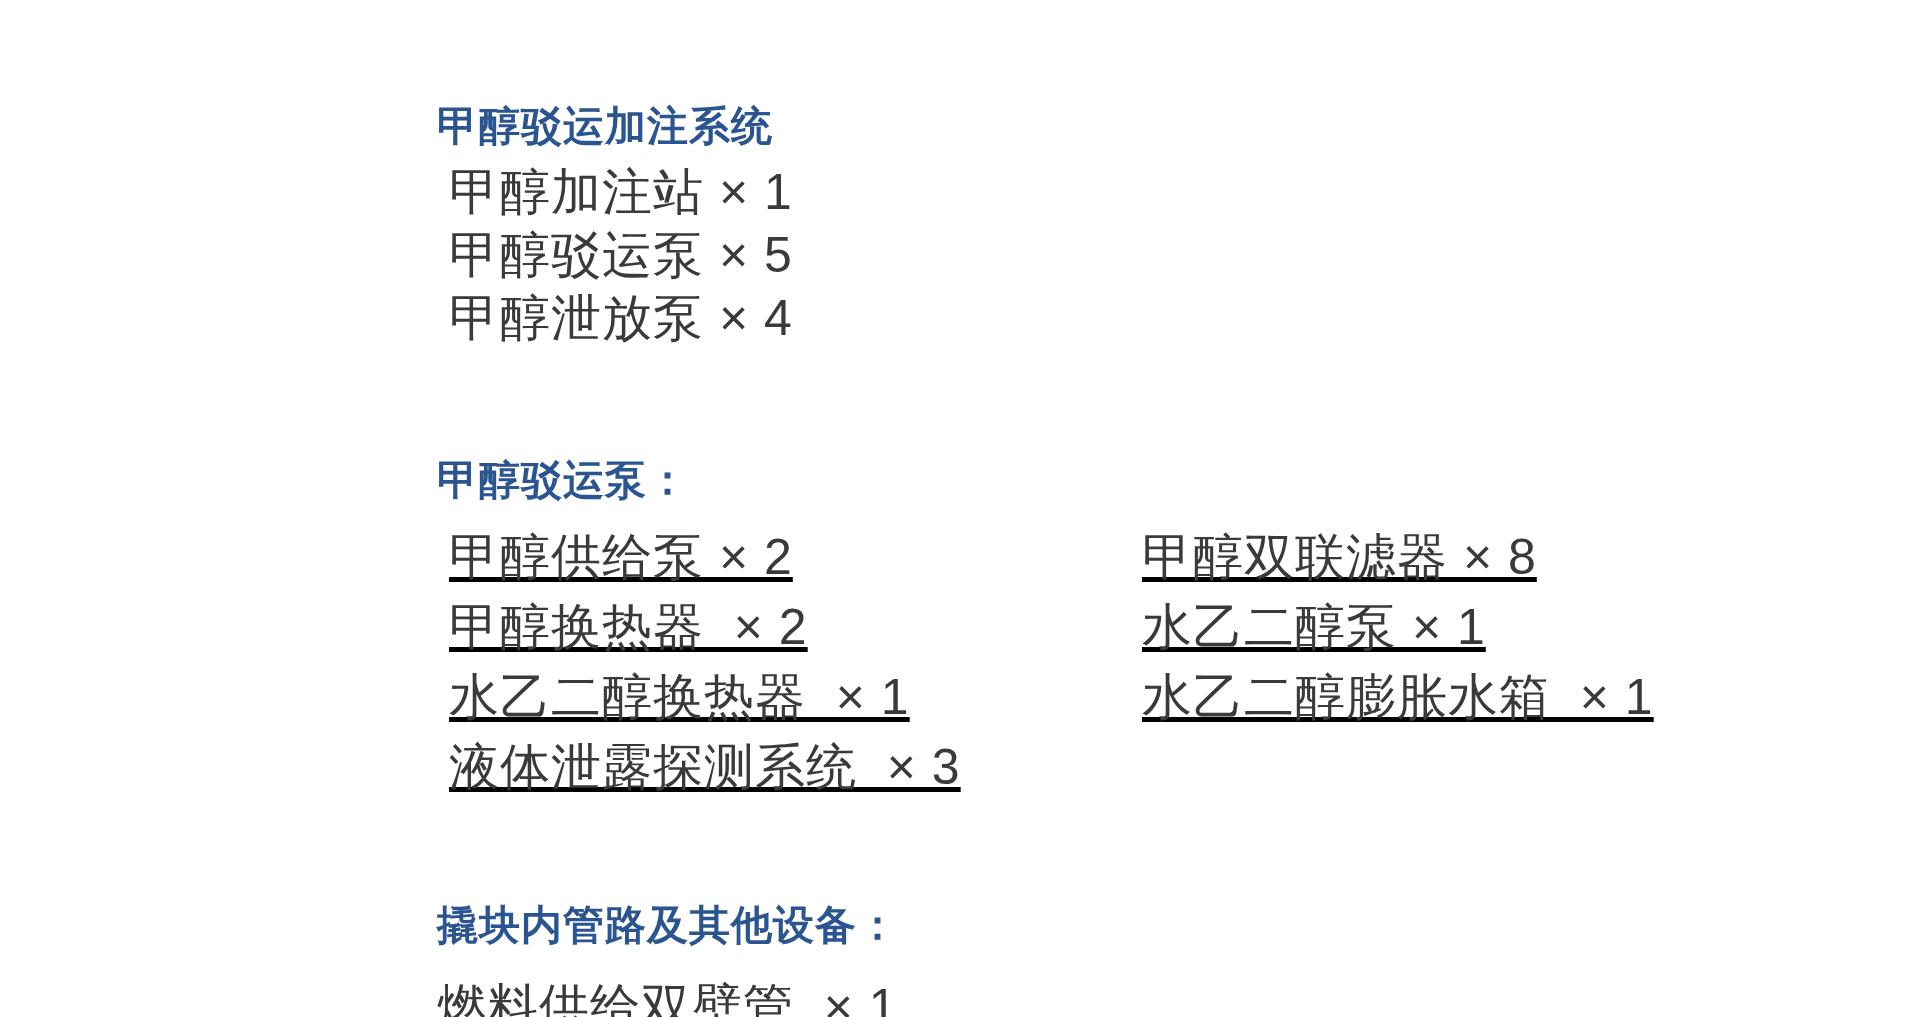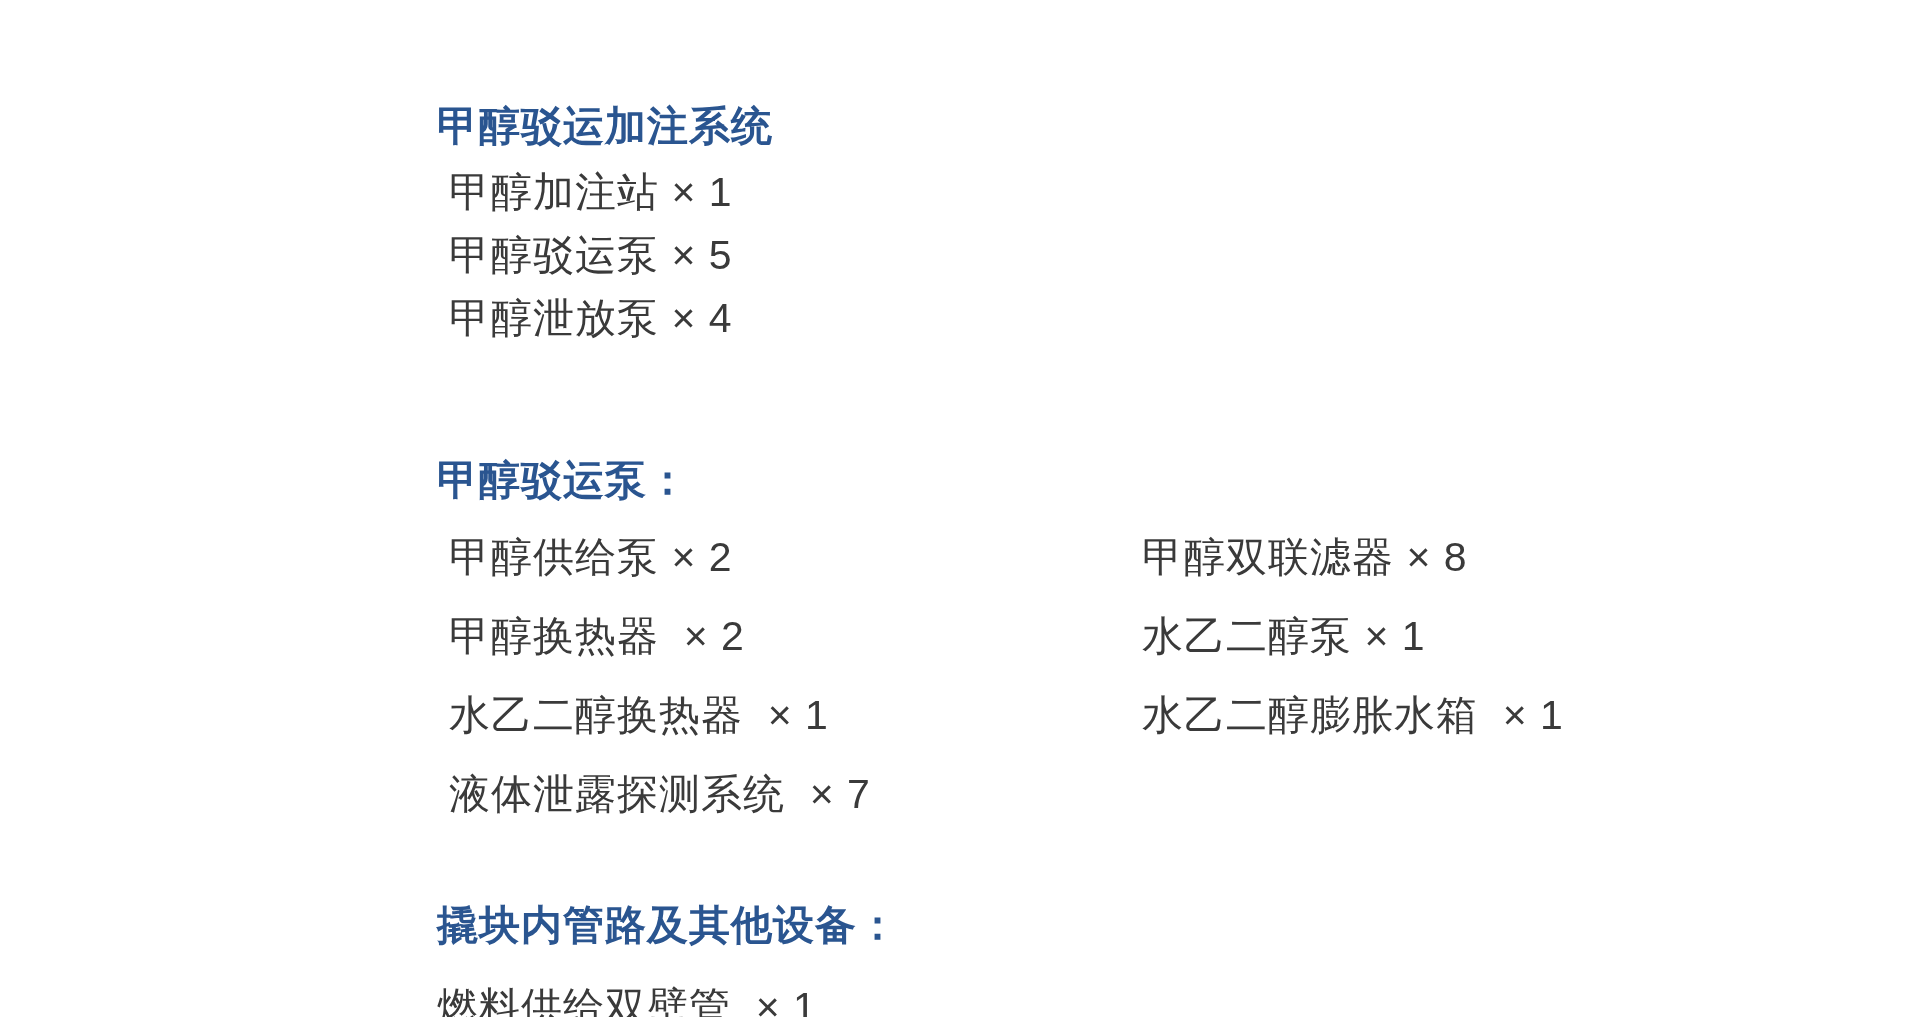--- a/index.html
+++ b/index.html
@@ -31,36 +31,37 @@
 
   .section-heading {
     font-size: 41px;
     line-height: 49px;
     font-weight: 700;
     color: var(--heading-color);
     letter-spacing: 1px;
     white-space: pre;
   }
   .item {
-    font-size: 41px;
+    font-size: 50px;
     line-height: 49px;
     font-weight: 400;
     color: var(--body-color);
     letter-spacing: 1px;
     white-space: pre;
   }
   #section-bunkering .item-list { margin-top: 17px; }
   #section-bunkering .item { margin-bottom: 14px; }
 
   #section-treatment .item-grid {
     margin-top: 16px;
     display: grid;
     grid-template-columns: 693px auto;
     grid-auto-rows: 49px;
-    row-gap: 30px;
+    row-gap: 21px;
+    text-decoration: underline;
   }
 
   #section-skid .item { margin-top: 33px; }
 </style>
 </head>
 <body>
 
 <div class="page">
 
   <section class="section" id="section-bunkering">
@@ -74,21 +75,21 @@
 
   <section class="section" id="section-treatment">
     <h2 class="section-heading">甲醇驳运泵：</h2>
     <div class="item-grid">
       <div class="item">甲醇供给泵 × 2</div>
       <div class="item">甲醇双联滤器 × 8</div>
       <div class="item">甲醇换热器  × 2</div>
       <div class="item">水乙二醇泵 × 1</div>
       <div class="item">水乙二醇换热器  × 1</div>
       <div class="item">水乙二醇膨胀水箱  × 1</div>
-      <div class="item">液体泄露探测系统  × 7</div>
+      <div class="item">液体泄露探测系统  × 3</div>
     </div>
   </section>
 
   <section class="section" id="section-skid">
     <h2 class="section-heading">撬块内管路及其他设备：</h2>
     <div class="item">燃料供给双壁管  × 1</div>
   </section>
 
 </div>
 

